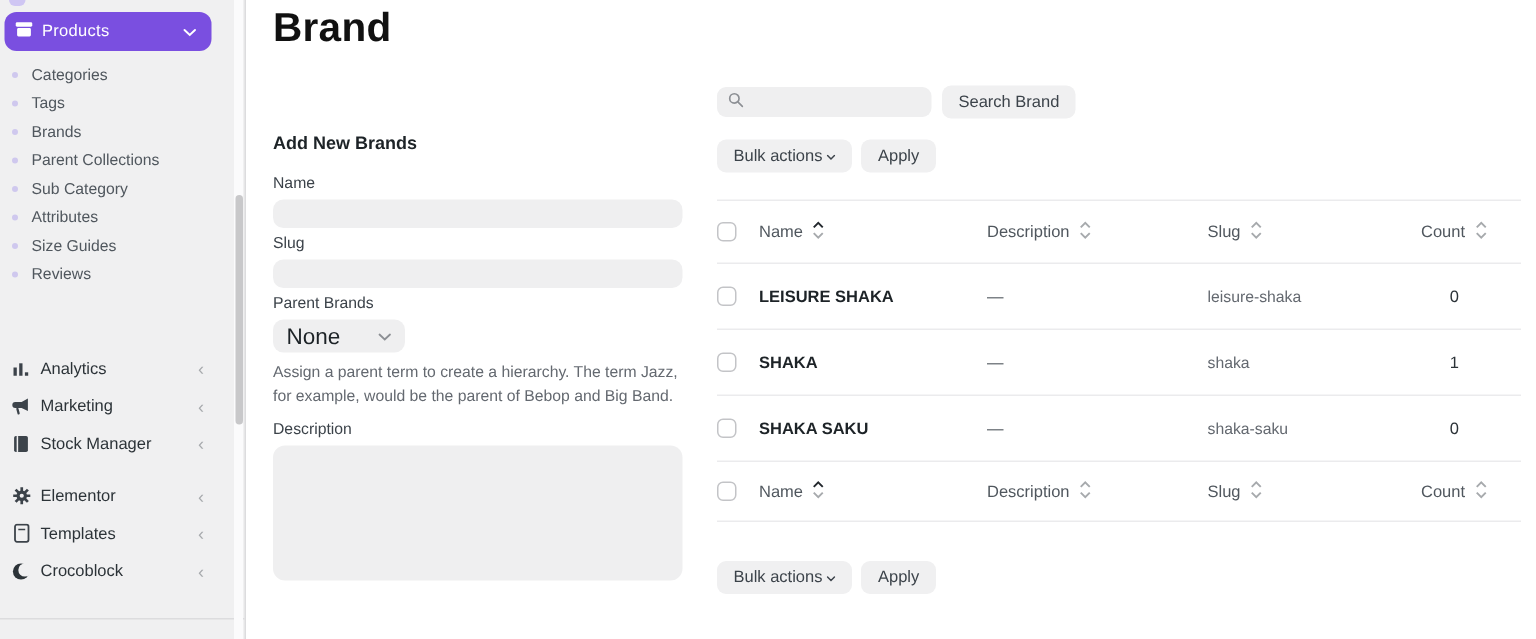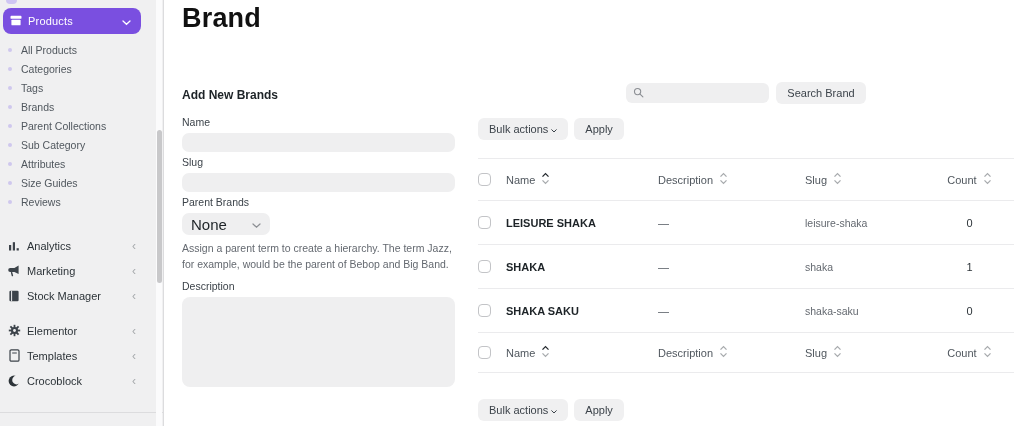--- a/index.html
+++ b/index.html
@@ -38,21 +38,21 @@
   .form-heading{font-size:12px;font-weight:700;color:var(--text-dark);margin:0 0 14px 0;}
   .field-label{display:block;font-size:10.5px;color:var(--text-mid);margin:0 0 5px 0;}
   .text-input{display:block;width:273px;height:19px;background:var(--field-bg);border:none;border-radius:7px;margin:0 0 4px 0;padding:0 8px;font-size:10.5px;color:var(--text-dark);outline:none;}
   .help{font-size:10.5px;line-height:16px;color:var(--text-gray);margin:0 0 8px 0;}
   .help.tall{margin-bottom:6px;}
   .selectbox{width:88px;height:22px;background:var(--field-bg);border-radius:7px;display:flex;align-items:center;padding:0 9px;margin:0 0 5px 0;cursor:pointer;}
   .selectbox .sel-val{font-size:15px;color:var(--text-dark);flex:1;}
   .textarea{display:block;width:273px;height:90px;background:var(--field-bg);border:none;border-radius:8px;resize:none;outline:none;margin:0;padding:6px 8px;font-family:"Liberation Sans",sans-serif;font-size:10.5px;color:var(--text-dark);}
   
   .panel{position:absolute;left:313px;right:10px;top:0;}
-  .search-row{display:flex;justify-content:center;align-items:center;gap:7px;margin-top:82px;}
+  .search-row{display:flex;justify-content:flex-start;align-items:center;gap:7px;margin-top:57px;}
   .search-box{width:143px;height:20px;background:var(--field-bg);border-radius:6px;display:flex;align-items:center;padding:0 7px;gap:5px;}
   .search-box input{border:none;background:transparent;outline:none;flex:1;min-width:0;font-size:10.5px;color:var(--text-dark);font-family:"Liberation Sans",sans-serif;}
   .btn{height:22px;background:var(--button-bg);border:none;border-radius:6px;padding:0 11px;font-size:11px;color:var(--text-mid);font-family:"Liberation Sans",sans-serif;cursor:pointer;display:inline-flex;align-items:center;gap:3px;white-space:nowrap;}
   .bulk-row{display:flex;gap:6px;margin-top:14px;}
   .bulk-row.bottom{margin-top:26px;}
   
   .table{margin-top:18px;border-top:1px solid var(--row-border);}
   .trow{display:grid;grid-template-columns:28px 152px 147px 120px 89px;align-items:center;border-bottom:1px solid var(--row-border);}
   .trow.thead{height:42px;}
   .trow.row{height:44px;}
@@ -84,24 +84,20 @@
     <span>
       <svg width="9" height="6" viewBox="0 0 9 6">
           <path d="M1 1 L4.5 4.3 L8 1" fill="none" stroke="#fff" stroke-width="1.3" stroke-linecap="round"></path>
         </svg>
     </span>
   </div>
 
   <div class="submenu">
     <div class="subitem">
         <span class="dot"></span>
-        <span>All Products</span>
-      </div>
-    <div class="subitem">
-        <span class="dot"></span>
         <span>Categories</span>
       </div>
     <div class="subitem">
         <span class="dot"></span>
         <span>Tags</span>
       </div>
     <div class="subitem">
         <span class="dot"></span>
         <span>Brands</span>
       </div>

